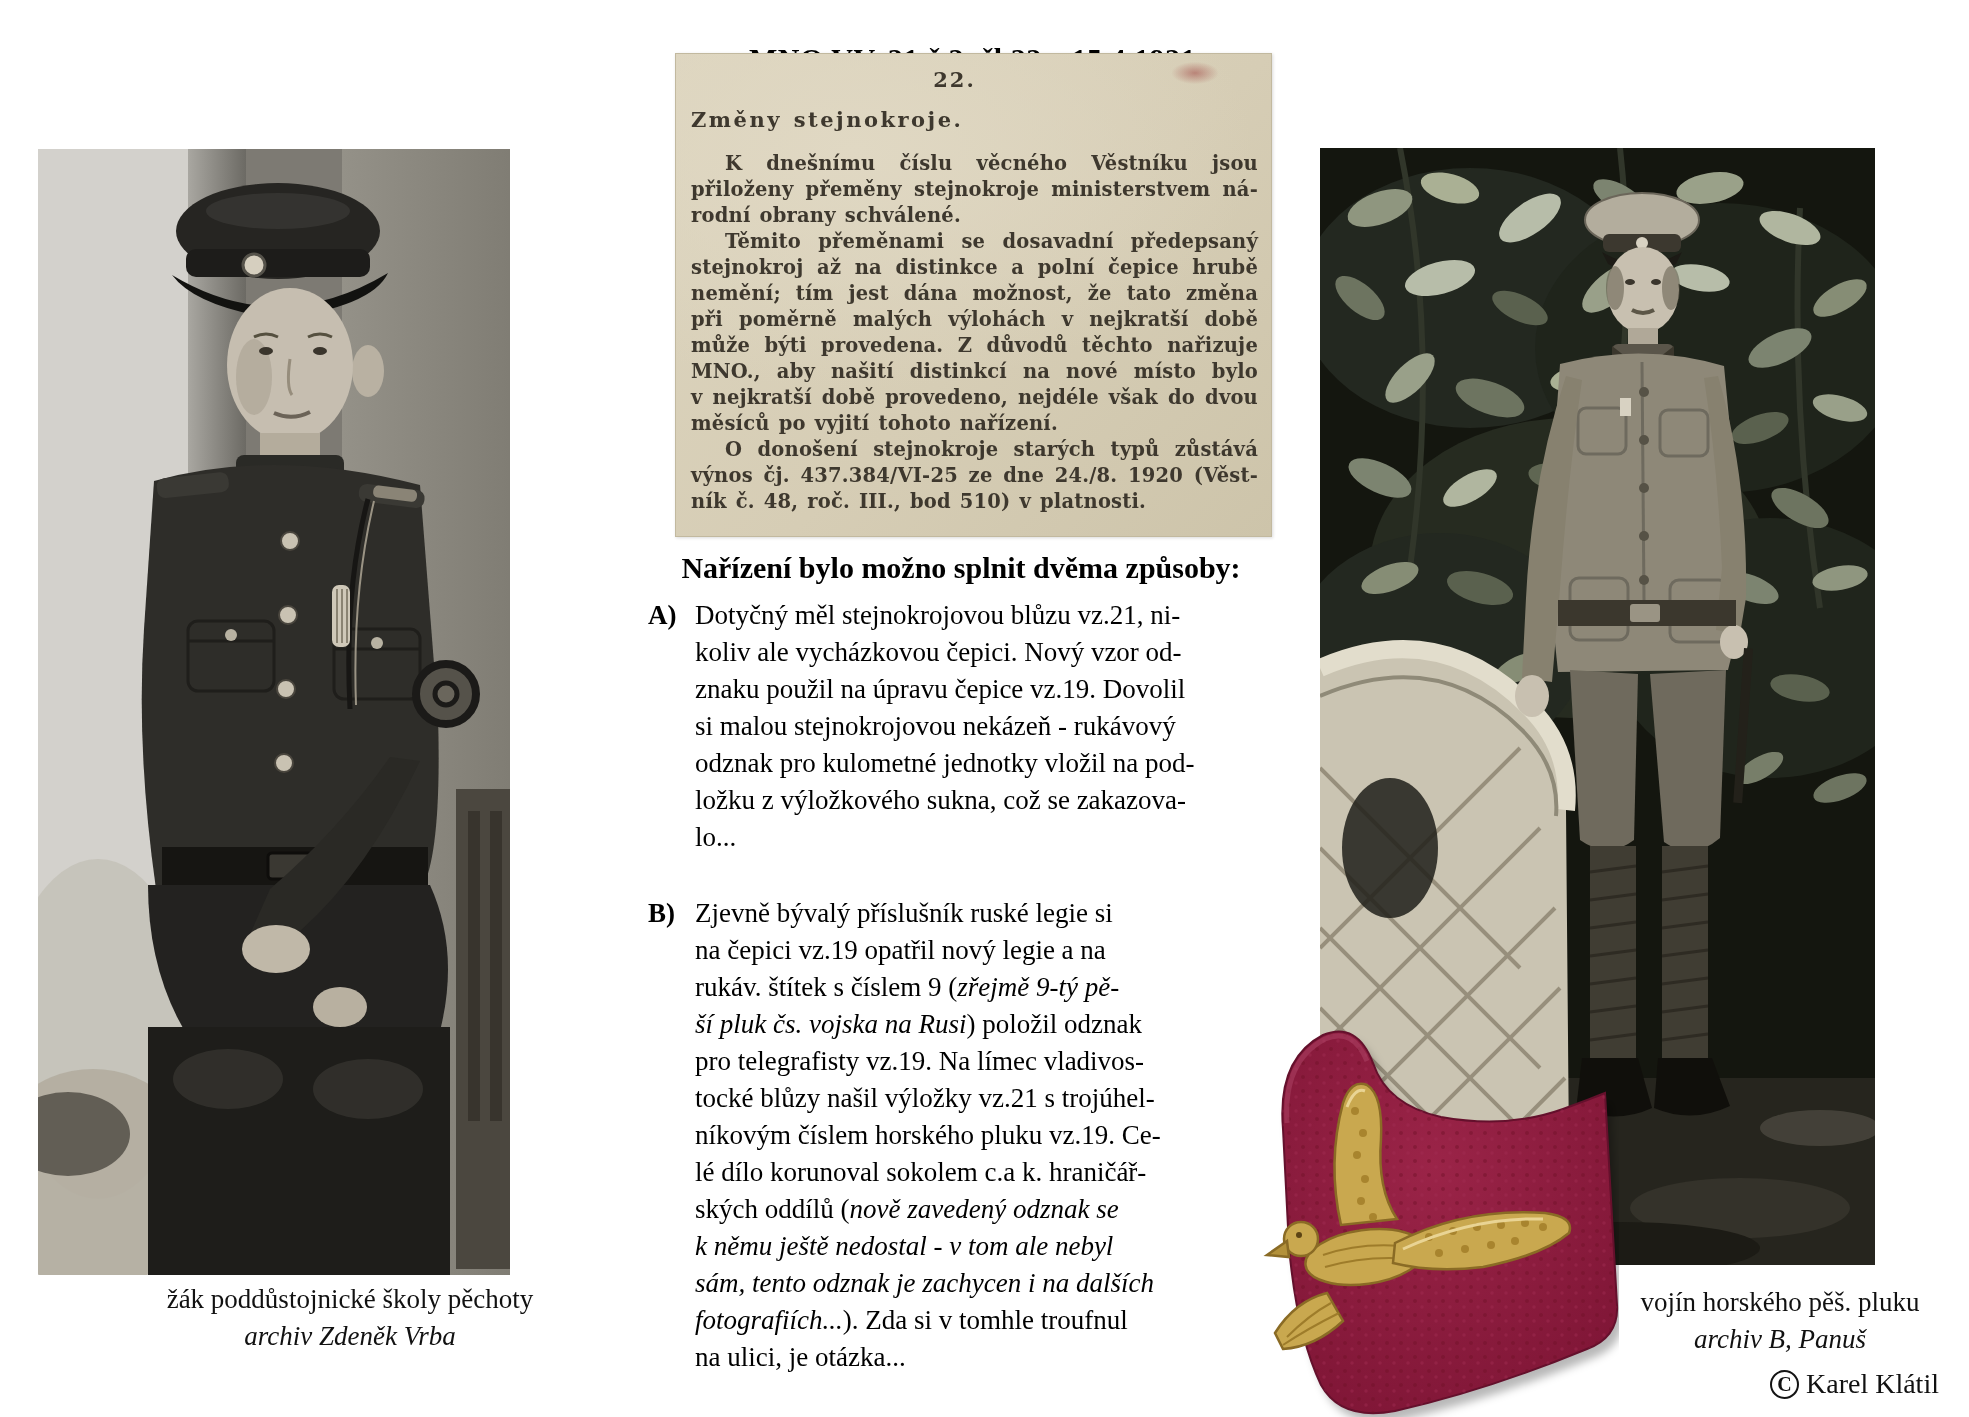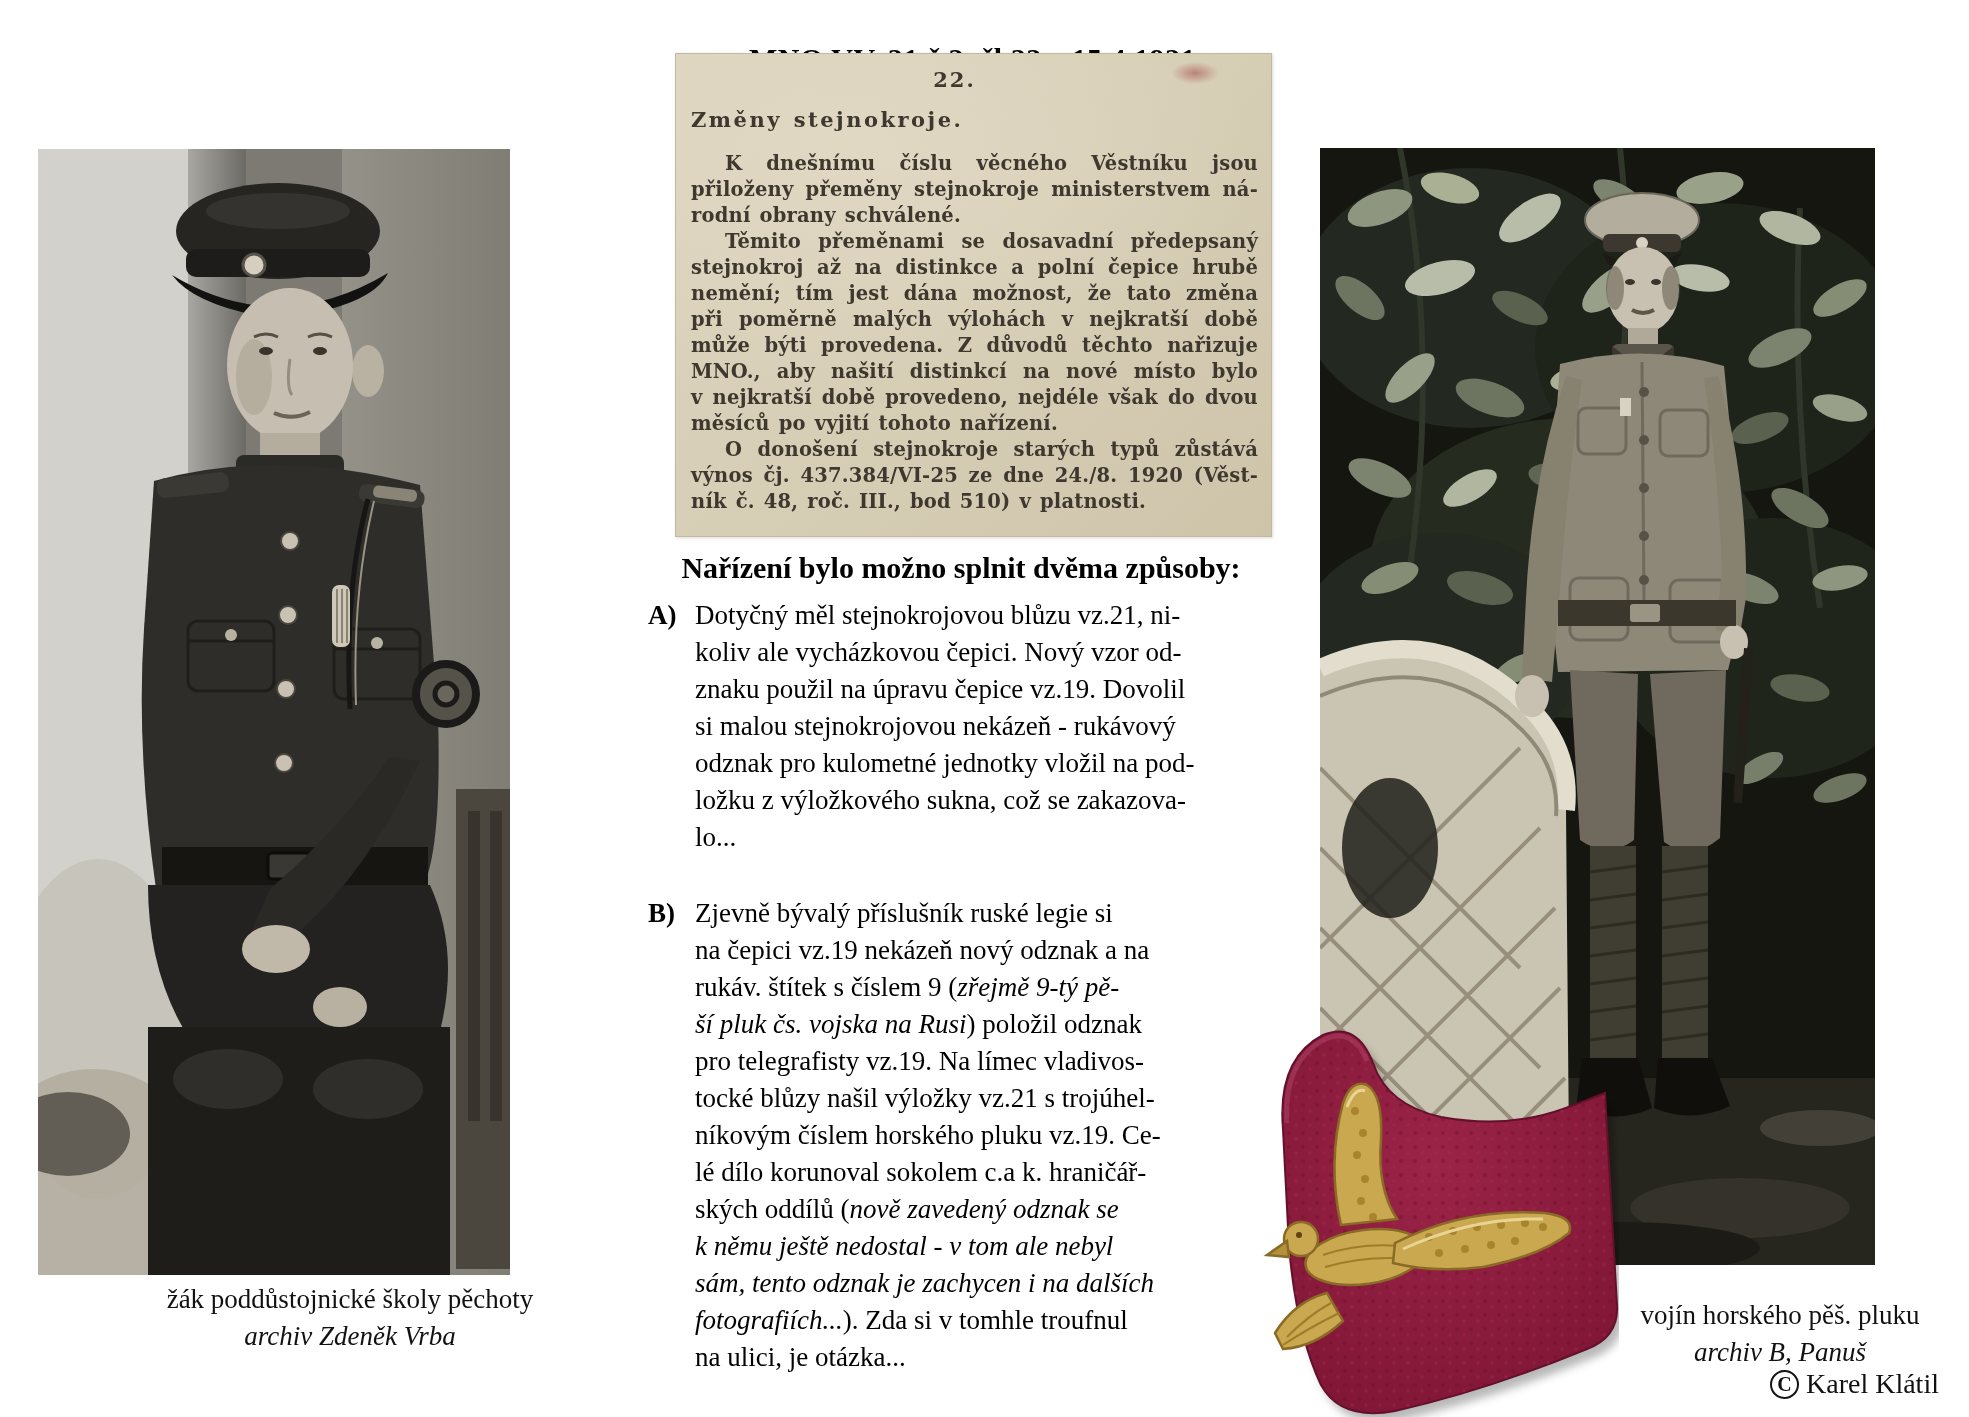--- a/index.html
+++ b/index.html
@@ -42,21 +42,21 @@
   .item-lines .line{white-space:nowrap;}
   .it{font-style:italic;font-family:Liberation Serif, serif;}
   
   .photo{position:absolute;display:block;}
   .photo-left{left:38px;top:149px;width:472px;height:1126px;}
   .photo-right{left:1320px;top:148px;width:555px;height:1117px;}
   .patch{position:absolute;left:1243px;top:1003px;width:376px;height:414px;}
   
   .caption{position:absolute;text-align:center;font-size:27px;line-height:37px;color:#111;}
   .caption-left{left:120px;top:1281px;width:460px;}
-  .caption-right{left:1610px;top:1284px;width:340px;margin-top:13px;}
+  .caption-right{left:1610px;top:1284px;width:340px;}
   .cap-archiv{font-style:italic;}
   
   .copyright{
     position:absolute;left:1770px;top:1368px;display:flex;align-items:center;gap:7px;
     font-size:28px;color:#111;
   }
   .copy-c{
     display:inline-flex;width:29px;height:29px;border:2.5px solid #141414;border-radius:50%;
     align-items:center;justify-content:center;font-size:20px;font-weight:600;box-sizing:border-box;
   }
@@ -186,21 +186,21 @@
         <div class="line">odznak pro kulometné jednotky vložil na pod-</div>
         <div class="line">ložku z výložkového sukna, což se zakazova-</div>
         <div class="line">lo...</div>
       </div>
   </div>
 
   <div class="list-item item-b">
     <span class="item-label">B)</span>
     <div class="item-lines">
         <div class="line"><span>Zjevně bývalý příslušník ruské legie si</span></div>
-        <div class="line"><span>na čepici vz.19 nekázeň nový odznak a na</span></div>
+        <div class="line"><span>na čepici vz.19 opatřil nový legie a na</span></div>
         <div class="line"><span>rukáv. štítek s číslem 9 (</span><span class="it">zřejmě 9-tý pě-</span></div>
         <div class="line"><span class="it">ší pluk čs. vojska na Rusi</span><span>) položil odznak</span></div>
         <div class="line"><span>pro telegrafisty vz.19. Na límec vladivos-</span></div>
         <div class="line"><span>tocké blůzy našil výložky vz.21 s trojúhel-</span></div>
         <div class="line"><span>níkovým číslem horského pluku vz.19. Ce-</span></div>
         <div class="line"><span>lé dílo korunoval sokolem c.a k. hraničář-</span></div>
         <div class="line"><span>ských oddílů (</span><span class="it">nově zavedený odznak se</span></div>
         <div class="line"><span class="it">k němu ještě nedostal - v tom ale nebyl</span></div>
         <div class="line"><span class="it">sám, tento odznak je zachycen i na dalších</span></div>
         <div class="line"><span class="it">fotografiích...</span><span>). Zda si v tomhle troufnul</span></div>

